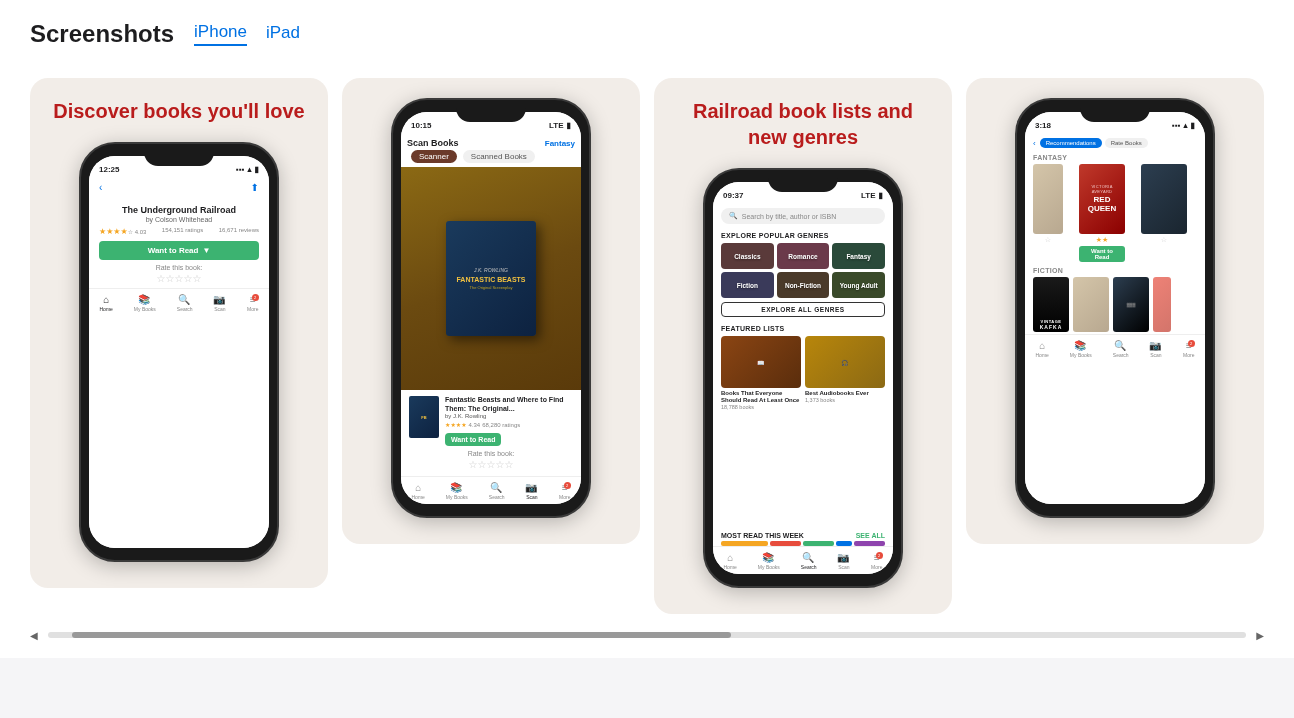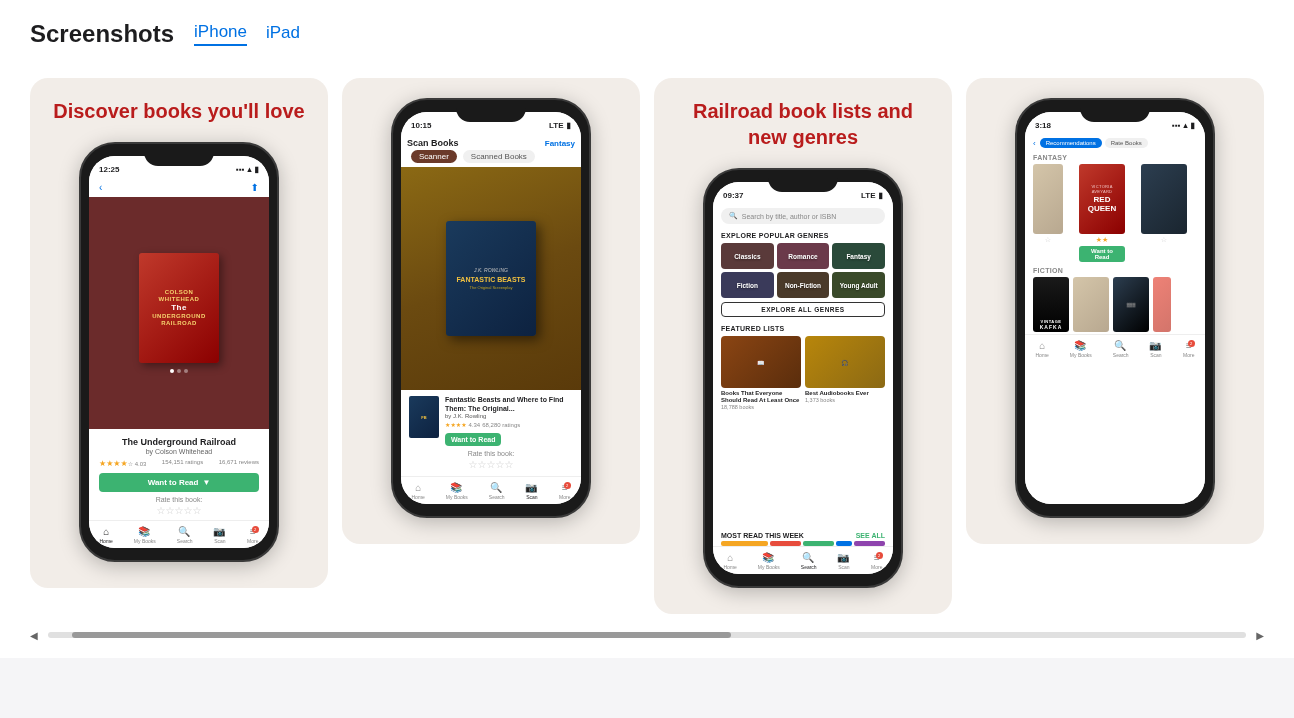--- a/index.html
+++ b/index.html
@@ -764,30 +764,20 @@
             <div class="status-right">
               <span>▪▪▪</span>
               <span>▴</span>
               <span>▮</span>
             </div>
           </div>
           <div class="screen1 ">
             <div class="screen1-nav">
               <span style="font-size:10px;color:#0071e3;">‹</span>
               <span style="font-size:10px;color:#0071e3;">⬆</span>
-            </div>
-            <div class="screen1-hero">
-              <div class="book-cover-1">
-                <div class="book-title-text">COLSON<br>WHITEHEAD<br><span style="font-size:8px;color:#fff;">The</span><br>UNDERGROUND<br>RAILROAD</div>
-              </div>
-              <div class="carousel-dots">
-                <div class="dot active"></div>
-                <div class="dot"></div>
-                <div class="dot"></div>
-              </div>
             </div>
             <div class="screen1-info">
               <div class="book-name">The Underground Railroad</div>
               <div class="book-author">by Colson Whitehead</div>
               <div class="book-stats">
                 <span><span class="stars">★★★★</span>☆ <span>4.03</span></span>
                 <span>154,151 ratings</span>
                 <span>16,671 reviews</span>
               </div>
               <button class="want-to-read-btn">

